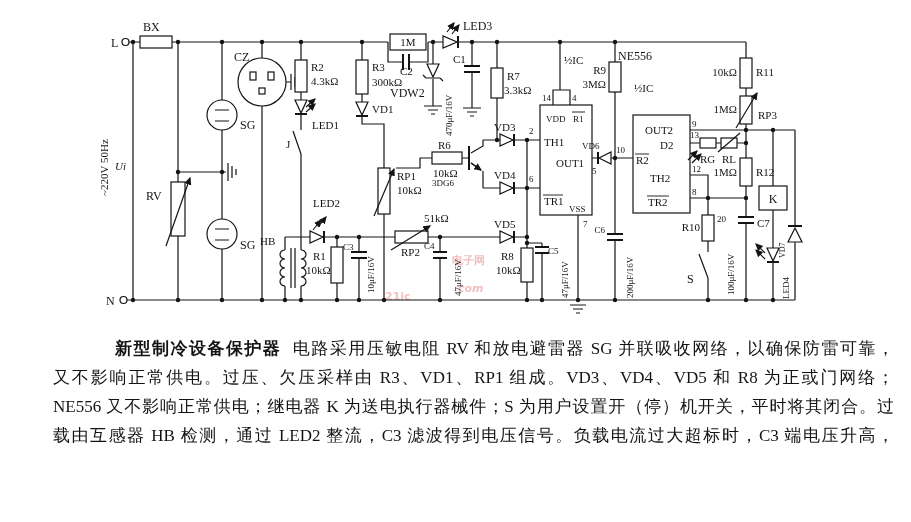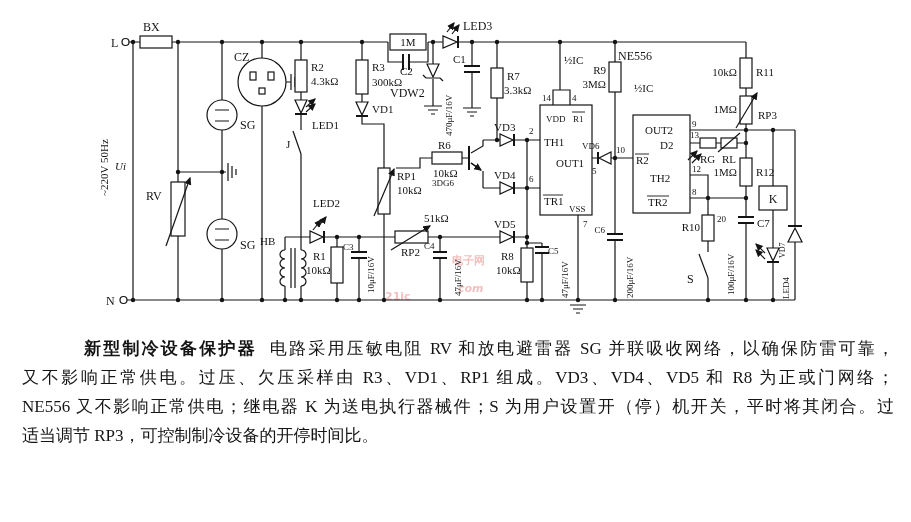--- a/index.html
+++ b/index.html
@@ -13,21 +13,21 @@
   svg text.md{font-size:12px;}
   svg text.mid{text-anchor:middle;}
   svg text.end{text-anchor:end;}
   .wire{stroke:#141414;stroke-width:1.2;fill:none;}
   .sym{stroke:#141414;stroke-width:1.2;fill:#ffffff;}
   .plate{stroke:#141414;stroke-width:2;fill:none;}
   .dot{fill:#141414;stroke:none;}
   .ovl{stroke:#141414;stroke-width:0.9;}
   .wm{font-family:"DejaVu Sans", sans-serif;font-weight:bold;fill:#e87f7f;opacity:0.5;}
   .desc{position:absolute;left:22px;width:872px;top:334px;font-size:17px;line-height:29px;}
-  .dl{text-align:justify;text-align-last:justify;white-space:normal;}
+  .dl{text-align:justify;text-align-last:justify;white-space:normal;margin-left:31px;}
   .dl.first{text-indent:62px;}
   .dl.last{text-align:left;text-align-last:left;}
   .dl b{font-weight:bold;}
 </style>
 </head>
 <body>
 
 <div class="sheet">
 <svg width="911" height="330" viewBox="0 0 911 330">
   <defs>
@@ -411,15 +411,15 @@
   <text transform="translate(734,295) rotate(-90)" class="sm">100μF/16V</text>
   <text x="773" y="203" class="md mid">K</text>
   <text transform="translate(785,258) rotate(-90)" class="xs">VD7</text>
   <text transform="translate(789,299) rotate(-90)" class="sm">LED4</text>
 </svg>
 
   <div class="desc">
     <div class="dl first"><b>新型制冷设备保护器</b>&nbsp;&nbsp;<span>电路采用压敏电阻 RV 和放电避雷器 SG 并联吸收网络，以确保防雷可靠，</span></div>
     <div class="dl">又不影响正常供电。过压、欠压采样由 R3、VD1、RP1 组成。VD3、VD4、VD5 和 R8 为正或门网络；</div>
     <div class="dl">NE556 又不影响正常供电；继电器 K 为送电执行器械件；S 为用户设置开（停）机开关，平时将其闭合。过</div>
-    <div class="dl last">适当调节 RP3，可控制制冷设备的开停时间比。</div>
+    <div class="dl">载由互感器 HB 检测，通过 LED2 整流，C3 滤波得到电压信号。负载电流过大超标时，C3 端电压升高，</div>
   </div>
 </div>
 
 </body></html>

